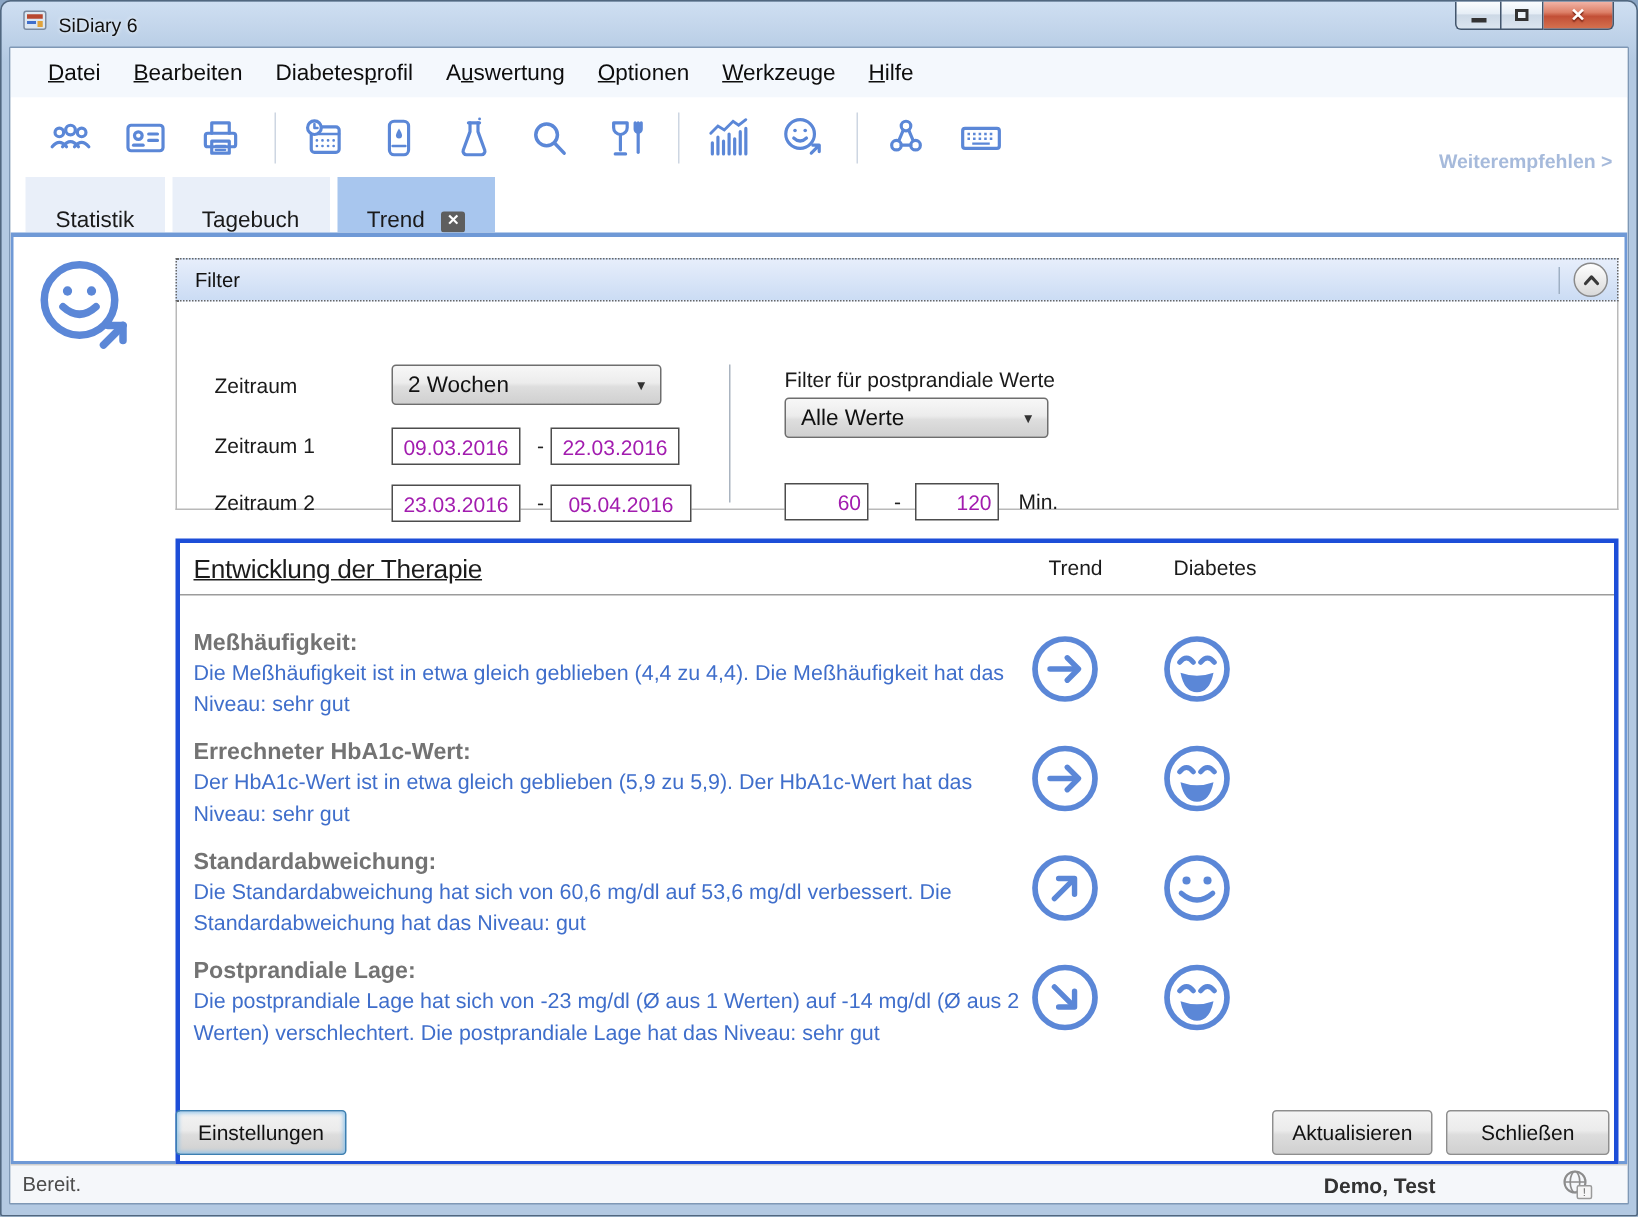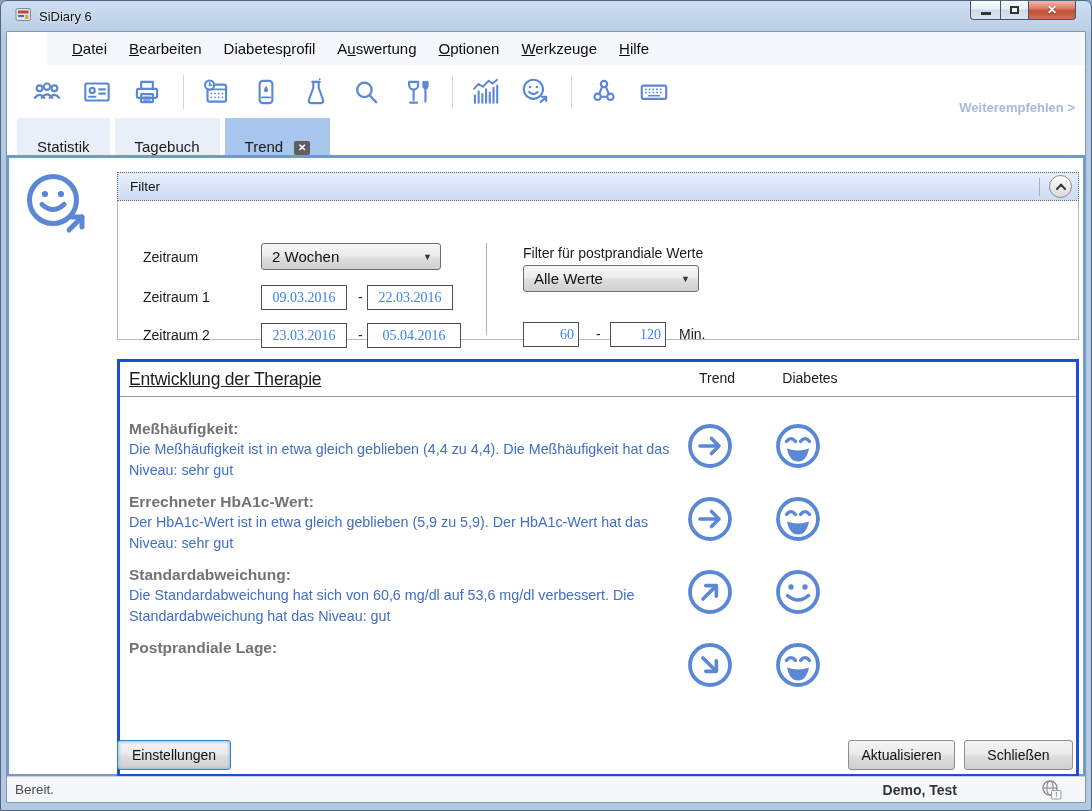--- a/index.html
+++ b/index.html
@@ -18,21 +18,21 @@
   .winbtn.min { width:30px; border-radius:0 0 0 4px; border-right:none; }
   .winbtn.max { width:29px; }
   .winbtn.close { width:47px; border-radius:0 0 4px 0; border-left:none;
     background:linear-gradient(#f2b5a8,#dd8068 40%,#c24f36 55%,#d4714f); }
   .glyph-min { width:10px; height:3px; background:#333; margin-top:7px; }
   .glyph-max { width:9px; height:8px; border:2px solid #333; background:#eef4fa; }
   .glyph-close { color:#fff; font-size:12px; font-weight:bold; text-shadow:0 1px 1px #7c2413; }
   
   .app { height:772px; background:#fff; border:1px solid #7f98b5; border-radius:1px;
     display:flex; flex-direction:column; overflow:hidden; }
-  .menubar { height:33px; background:#f4f8fd; display:flex; align-items:center; padding-left:14px; flex:none;margin-left:40px; }
+  .menubar { height:33px; background:#f4f8fd; display:flex; align-items:center; padding-left:14px; flex:none; }
   .menu-item { font-size:15px; color:#0d0d0d; padding:4px 11px; cursor:default; }
   .menu-item .mn { text-decoration:underline; }
   
   .toolbar { height:53px; background:#fff; display:flex; align-items:center; padding-left:22px; position:relative; flex:none; }
   .tool-icon { width:36px; height:36px; display:flex; align-items:center; justify-content:center; margin-right:14px; cursor:pointer; }
   .tool-sep { width:1px; height:34px; background:#cdd6e2; margin:0 14px 0 4px; }
   .recommend { position:absolute; right:10px; bottom:3px; font-size:13px; font-weight:bold; color:#a6badb; cursor:pointer; }
   
   .tabbar { height:37px; background:#fff; display:flex; align-items:stretch; padding-left:10px; gap:5px; flex:none; }
   .tab { display:flex; align-items:flex-end; justify-content:center; padding:0 20px;
@@ -54,21 +54,21 @@
   .collapse-sep { width:1px; height:18px; background:#9fb0c4; margin-right:9px; }
   .collapse-btn { width:23px; height:23px; border-radius:50%; border:1px solid #8a8a8a;
     background:linear-gradient(#ffffff,#d9d9d9); display:flex; align-items:center; justify-content:center; cursor:pointer; }
   .filter-body { height:139px; border:1px solid #b9b9b9; border-top:none; position:relative; }
   .f-label { position:absolute; font-size:14px; color:#1a1a1a; }
   .combo { position:absolute; height:27px; border:1px solid #6e6e6e; border-radius:3px;
     background:linear-gradient(#f7f7f7,#ececec 45%,#dedede 55%,#d0d0d0);
     display:flex; align-items:center; padding:0 8px 0 10px; font-size:15px; color:#111; cursor:pointer; }
   .combo .arrow { margin-left:auto; font-size:9px; color:#333; }
   .dinput { position:absolute; height:25px; border:1px solid #4d4d4d; background:#fff;
-    font-size:14px; color:#3b82f6; text-align:center; font-family:Liberation Serif, serif; }
+    font-size:14px; color:#a21caf; text-align:center; font-family:Liberation Sans, sans-serif; }
   .ninput { text-align:right; padding-right:4px; }
   .dash { position:absolute; font-size:14px; color:#222; }
   .v-sep { position:absolute; left:368px; top:42px; width:1px; height:92px; background:#aab4c0; }
   
   .therapy-panel { top:201px; height:418px; border:3px solid #1d4ed8; }
   .t-header { height:35px; border-bottom:1px solid #9c9c9c; position:relative; }
   .t-title-main { position:absolute; left:9px; top:7px; font-size:17.5px; color:#1c1c1c;
     text-decoration:underline; letter-spacing:-0.2px; }
   .t-col { position:absolute; top:8px; font-size:14px; color:#1a1a1a; }
   .t-col.trend { left:573px; width:48px; text-align:center; }
@@ -360,20 +360,21 @@
                 </svg></span>
             <span class="t-rate"><svg width="48" height="48" viewBox="0 0 48 48">
                   <circle cx="24" cy="24" r="20" fill="none" stroke="#5b87d7" stroke-width="3.8"></circle>
                   <circle cx="17" cy="19" r="2.7" fill="#5b87d7"></circle>
                   <circle cx="31" cy="19" r="2.7" fill="#5b87d7"></circle>
                   <path d="M13.5 27.5 Q24 36.5 34.5 27.5" fill="none" stroke="#5b87d7" stroke-width="3.4" stroke-linecap="round"></path>
                 </svg></span>
           </div>
           <div class="t-row">
             <div class="t-row-title">Postprandiale Lage:</div>
+            <div class="t-row-desc">Die postprandiale Lage hat sich von -23 mg/dl (Ø aus 1 Werten) auf -14 mg/dl (Ø aus 2 Werten) verschlechtert. Die postprandiale Lage hat das Niveau: sehr gut</div>
             <span class="t-trend"><svg width="48" height="48" viewBox="0 0 48 48">
                   <circle cx="24" cy="24" r="20" fill="none" stroke="#5b87d7" stroke-width="3.8"></circle>
                   <g transform="rotate(45 24 24)" fill="none" stroke="#5b87d7" stroke-width="3.6" stroke-linecap="round" stroke-linejoin="round">
                     <path d="M14 24 H31.5"></path>
                     <path d="M25.5 16.5 33 24 25.5 31.5"></path>
                   </g>
                 </svg></span>
             <span class="t-rate"><svg width="48" height="48" viewBox="0 0 48 48">
                   <circle cx="24" cy="24" r="20" fill="none" stroke="#5b87d7" stroke-width="3.8"></circle>
                   <g fill="none" stroke="#5b87d7" stroke-width="3.4" stroke-linecap="round">

